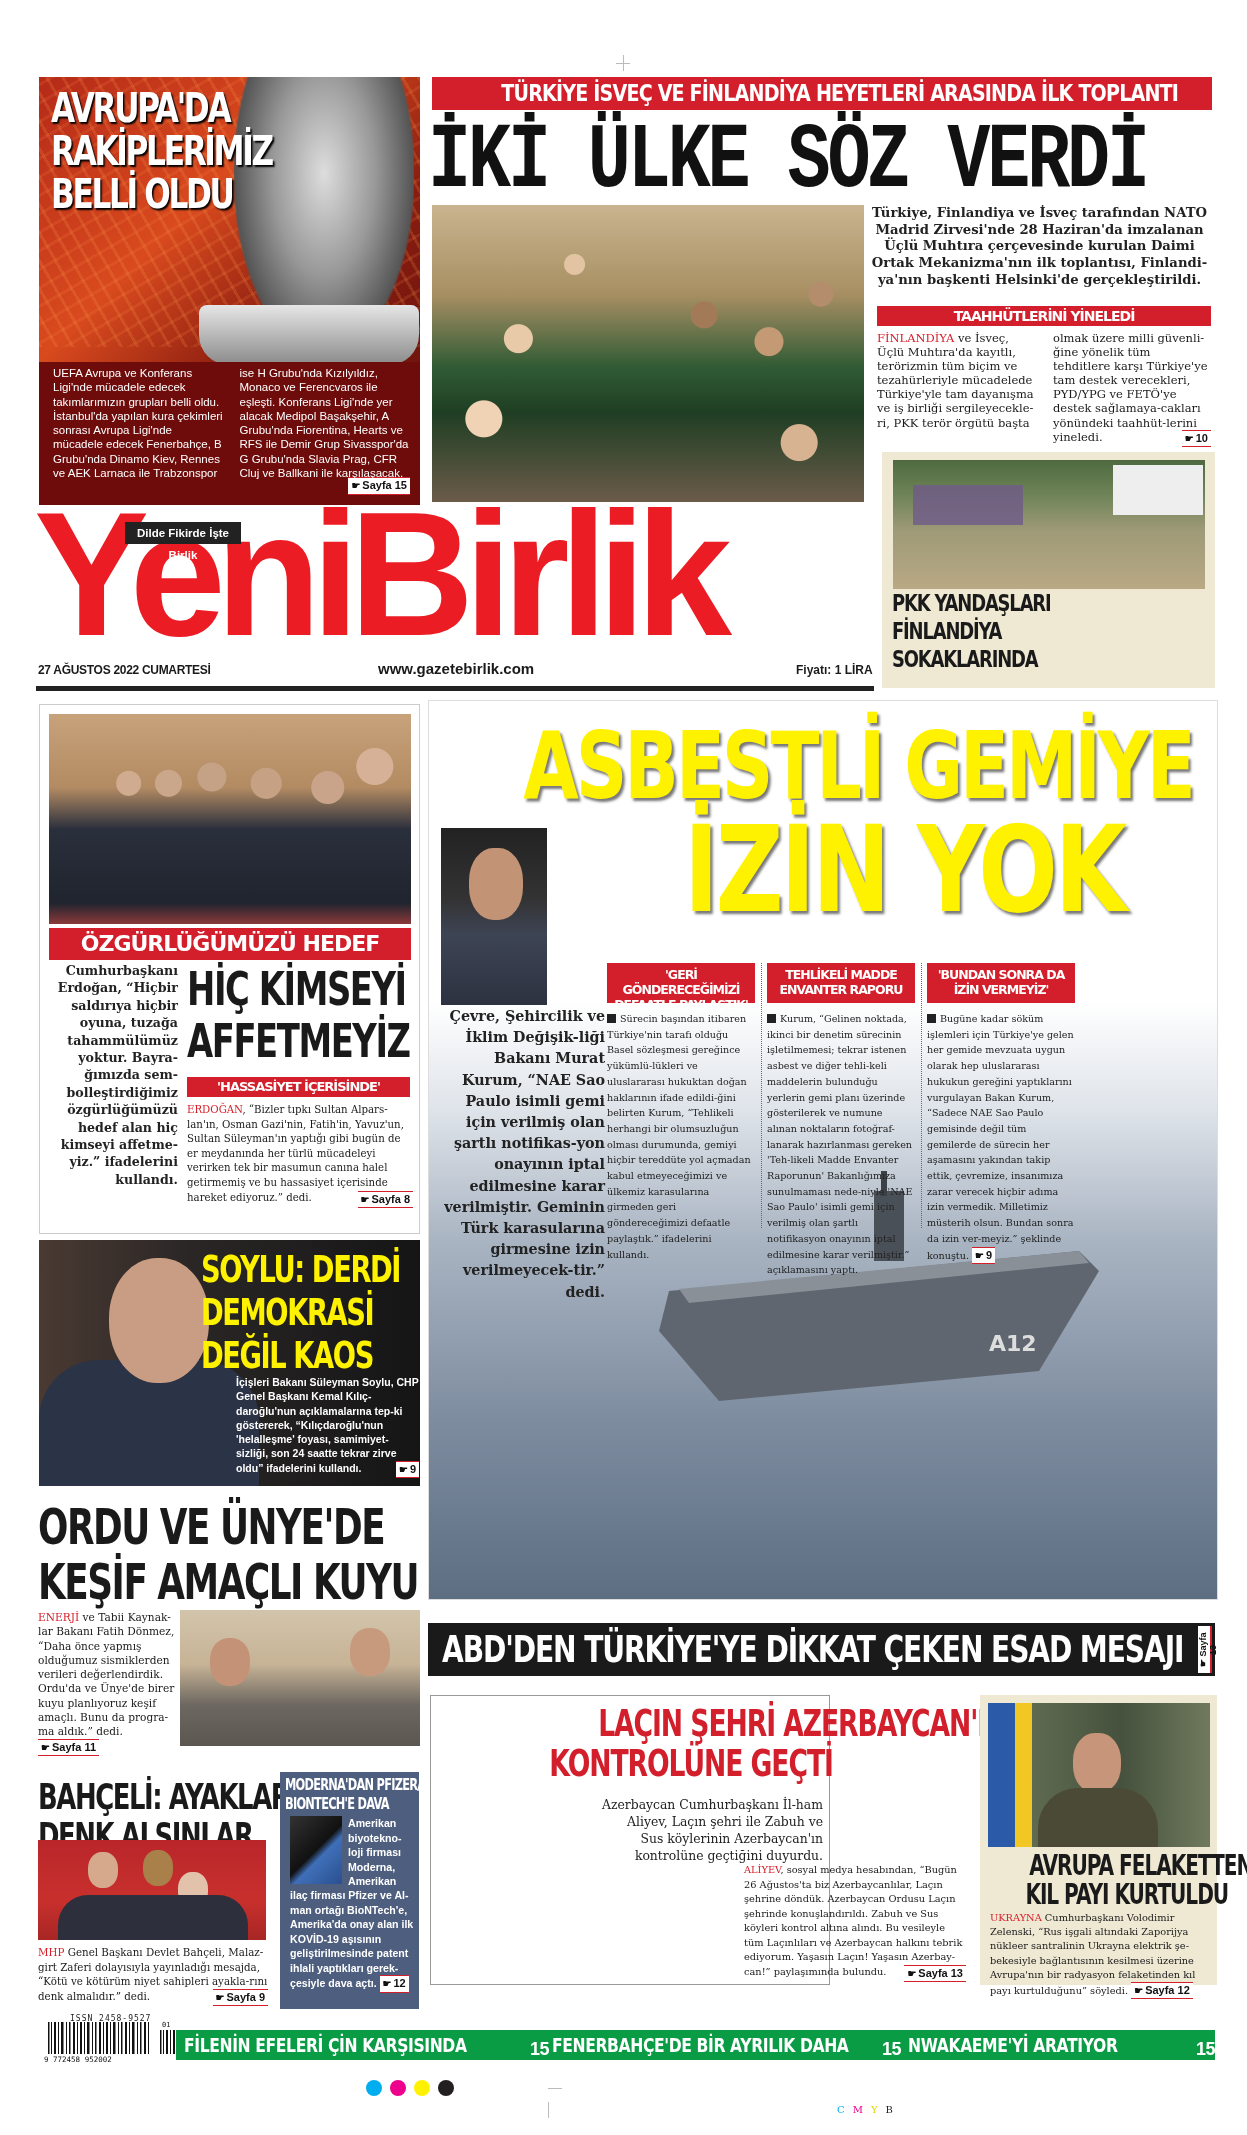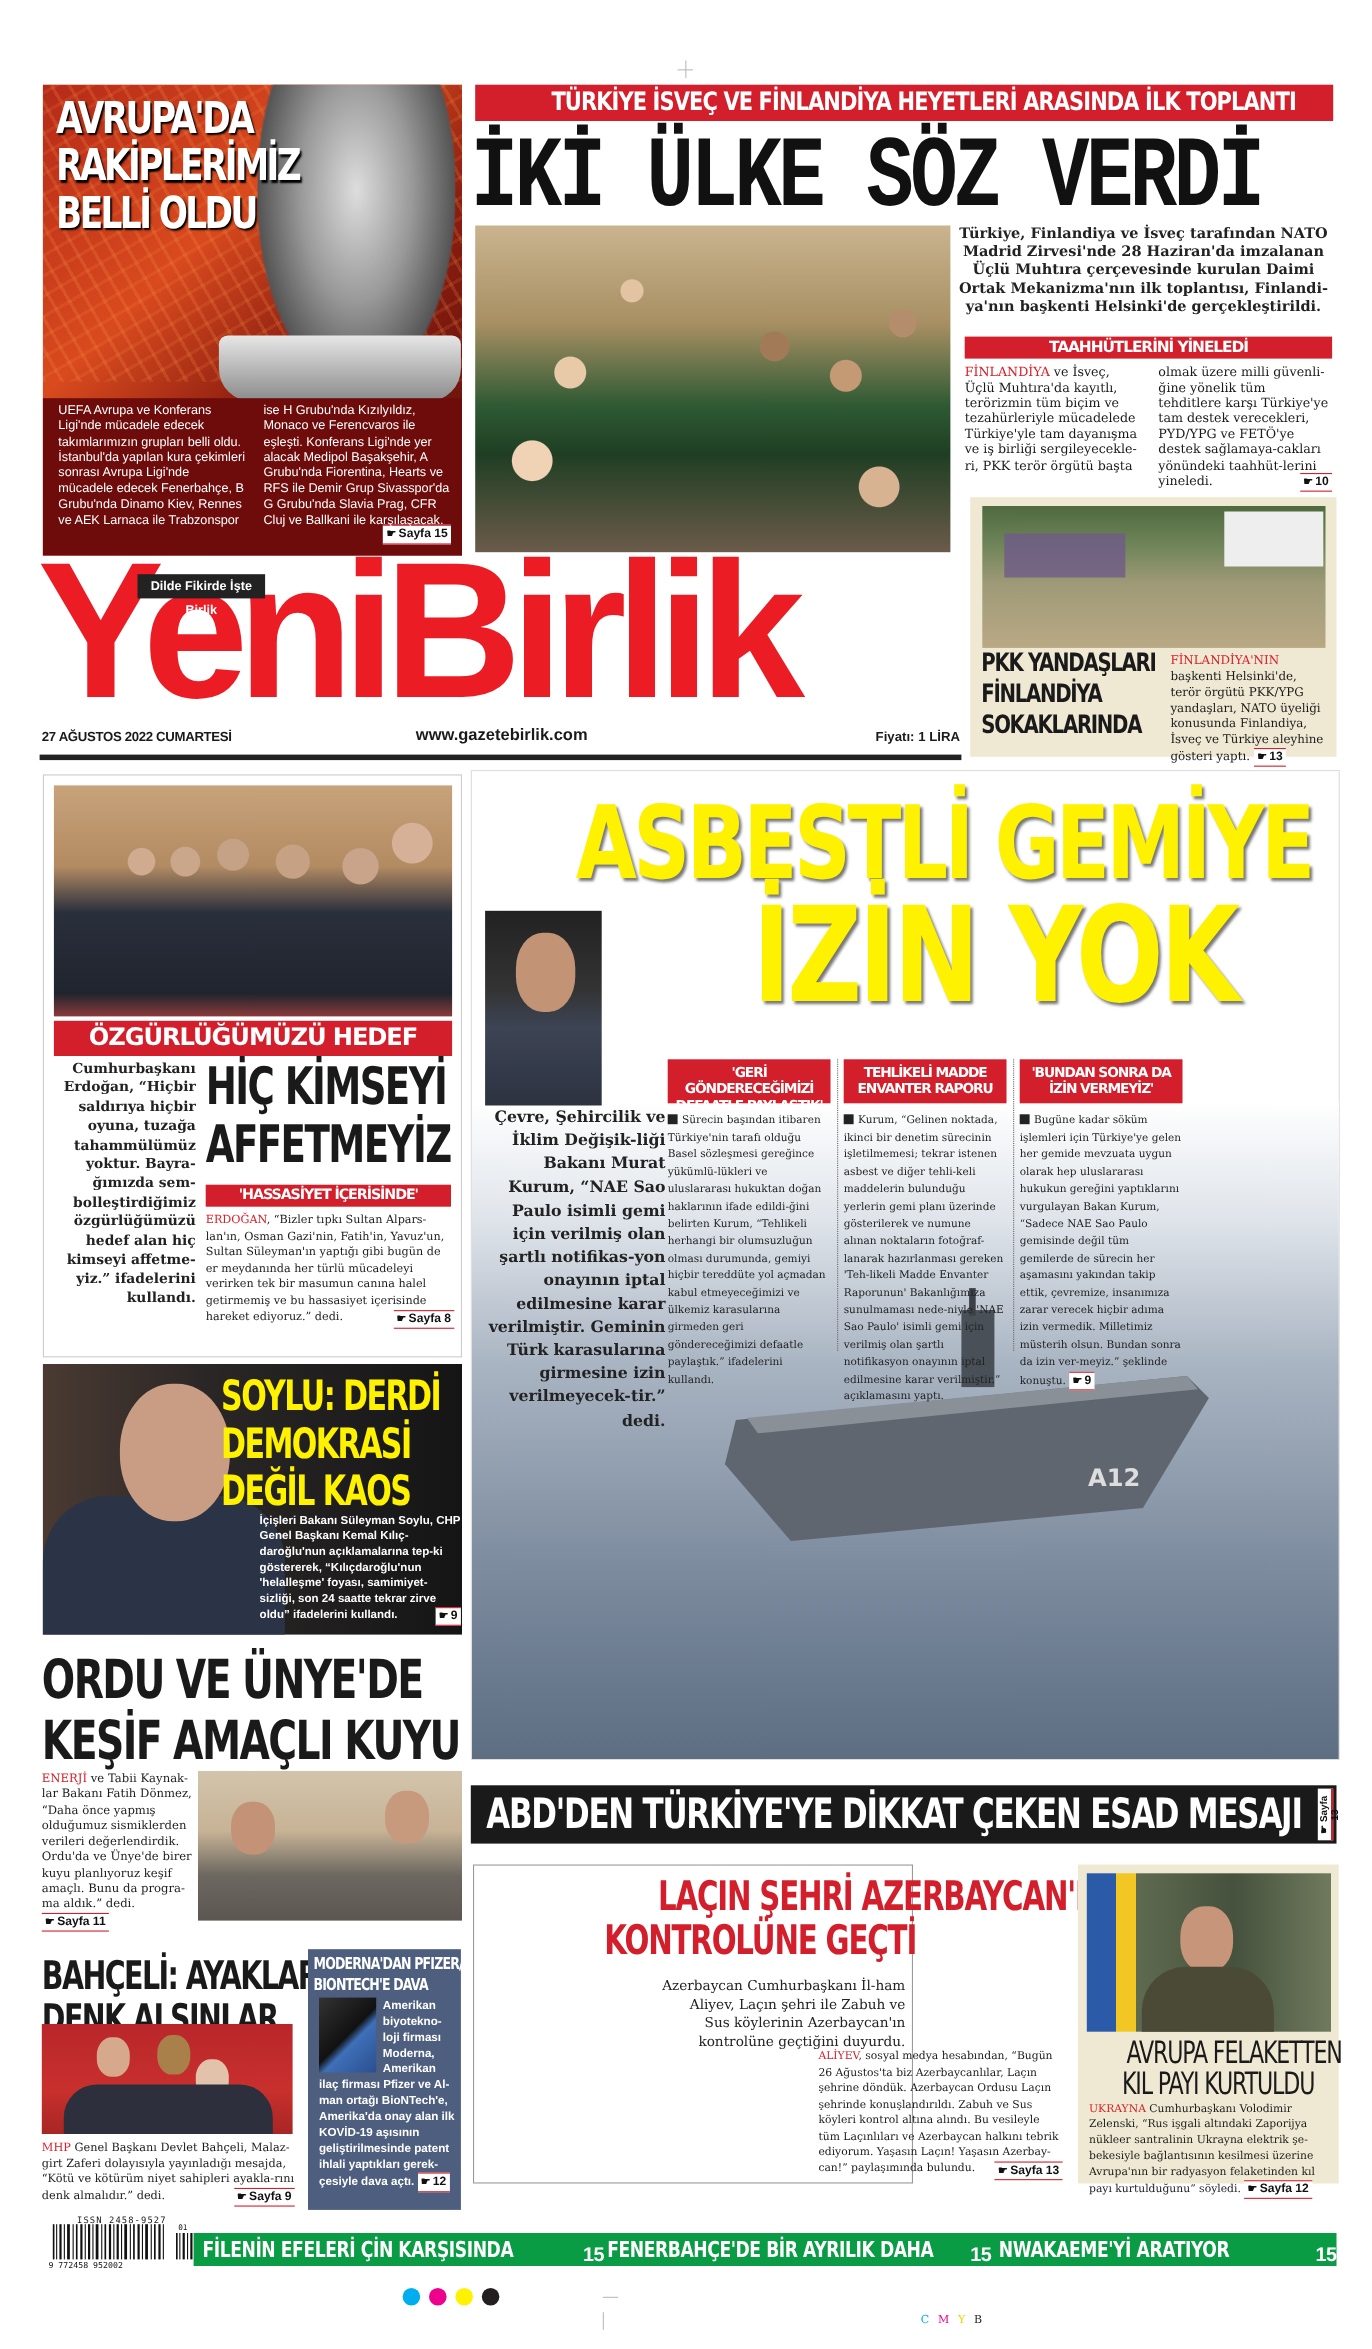--- a/index.html
+++ b/index.html
@@ -118,21 +118,21 @@
 #lac .sign{position:absolute;left:55px;top:82px;width:100px;height:30px;background:#fff;color:#d21f2b;font-weight:700;font-size:19px;line-height:30px;text-align:center;letter-spacing:2px}
 #lac .flag{position:absolute;left:45px;top:18px;width:34px;height:24px;background:linear-gradient(180deg,#2fa7d8 0 33%,#d7262b 33% 66%,#3aa457 66%)}
 #lac .lead{position:absolute;left:170px;top:100px;width:222px;text-align:right;font-family:"DejaVu Serif",serif;font-weight:400;font-size:12.4px;line-height:17px;color:#222}
 #lac-body{left:744px;top:1863px;width:222px;font-family:"DejaVu Serif",serif;font-size:9.8px;line-height:14.5px}
 
 
 #zel{left:980px;top:1695px;width:237px;height:290px;background:#efe9d4}
 #zel .ph{position:absolute;left:8px;top:8px;width:222px;height:144px;background:linear-gradient(90deg,#2a5aa8 0 12%,#f2c623 12% 20%,#5f6b50 20%,#46513e 60%,#6f7a5d 100%)}
 #zel .ph:before{content:"";position:absolute;left:85px;top:30px;width:48px;height:60px;border-radius:45%;background:#c7967a}
 #zel .ph:after{content:"";position:absolute;left:50px;top:85px;width:120px;height:59px;background:#4b4a36;border-radius:40px 40px 0 0}
-#zel .ttl{position:absolute;left:6px;top:156px;width:228px;text-align:left;font-family:"DejaVu Sans",sans-serif;font-weight:400;font-size:28px;line-height:29px;letter-spacing:-1.5px;white-space:nowrap}
+#zel .ttl{position:absolute;left:6px;top:156px;width:228px;text-align:left;font-family:"DejaVu Sans",sans-serif;font-weight:700;font-size:28px;line-height:29px;letter-spacing:-1.5px;white-space:nowrap}
 #zel .ttl span{display:inline-block;transform:scaleX(.72)}
 #zel .txt{position:absolute;left:10px;top:216px;width:222px;font-family:"DejaVu Serif",serif;font-size:9.8px;line-height:14.2px}
 
 
 #barcode{left:40px;top:2016px;width:160px;height:48px}
 #isbn{left:70px;top:2014px;font-family:"DejaVu Sans Mono",monospace;font-size:8px;letter-spacing:1px}
 #strip{left:176px;top:2030px;width:1039px;height:30px;background:#0a9b45;color:#fff;display:flex}
 #strip .item{position:relative;height:30px;font-family:"DejaVu Sans",sans-serif;font-weight:700;font-size:20px;line-height:30px;letter-spacing:-.5px;white-space:nowrap;padding-left:8px}
 #strip .item span{display:inline-block;transform:scaleX(.78);transform-origin:left top}
 #strip .num{position:absolute;top:4px;color:#ffffff;font-size:18px;font-weight:700;font-family:"Liberation Sans",sans-serif}
@@ -173,22 +173,20 @@
   <p><span>olmak üzere milli güvenli-ğine yönelik tüm tehditlere karşı Türkiye'ye tam destek verecekleri, PYD/YPG ve FETÖ'ye destek sağlamaya-cakları yönündeki taahhüt-lerini yineledi.</span> <span class="ref" style="float:right"><span class="hand">☛</span><span>10</span></span></p>
 </div>
 
 <section id="pkk" class="abs">
   <div class="photo"></div>
   <h3 class="ttl">
     <div>PKK YANDAŞLARI</div>
       <div>FİNLANDİYA</div>
       <div>SOKAKLARINDA</div>
   </h3>
-  <p class="txt serif"><span class="red">FİNLANDİYA'NIN</span><span> başkenti Helsinki'de, terör örgütü PKK/YPG yandaşları, NATO üyeliği konusunda Finlandiya, İsveç ve Türkiye aleyhine gösteri yaptı.</span>
-    <span class="ref"><span class="hand">☛</span><span>13</span></span></p>
 </section>
 
 <div id="logo" class="abs">
     <div class="word">YeniBirlik</div>
   </div>
 <div id="slogan" class="abs">Dilde Fikirde İşte Birlik</div>
 <div id="dateline" class="abs">27 AĞUSTOS 2022 CUMARTESİ</div>
 <a id="url" class="abs">www.gazetebirlik.com</a>
 <div id="price" class="abs">Fiyatı: 1 LİRA</div>
 <div id="rule" class="abs"></div>

